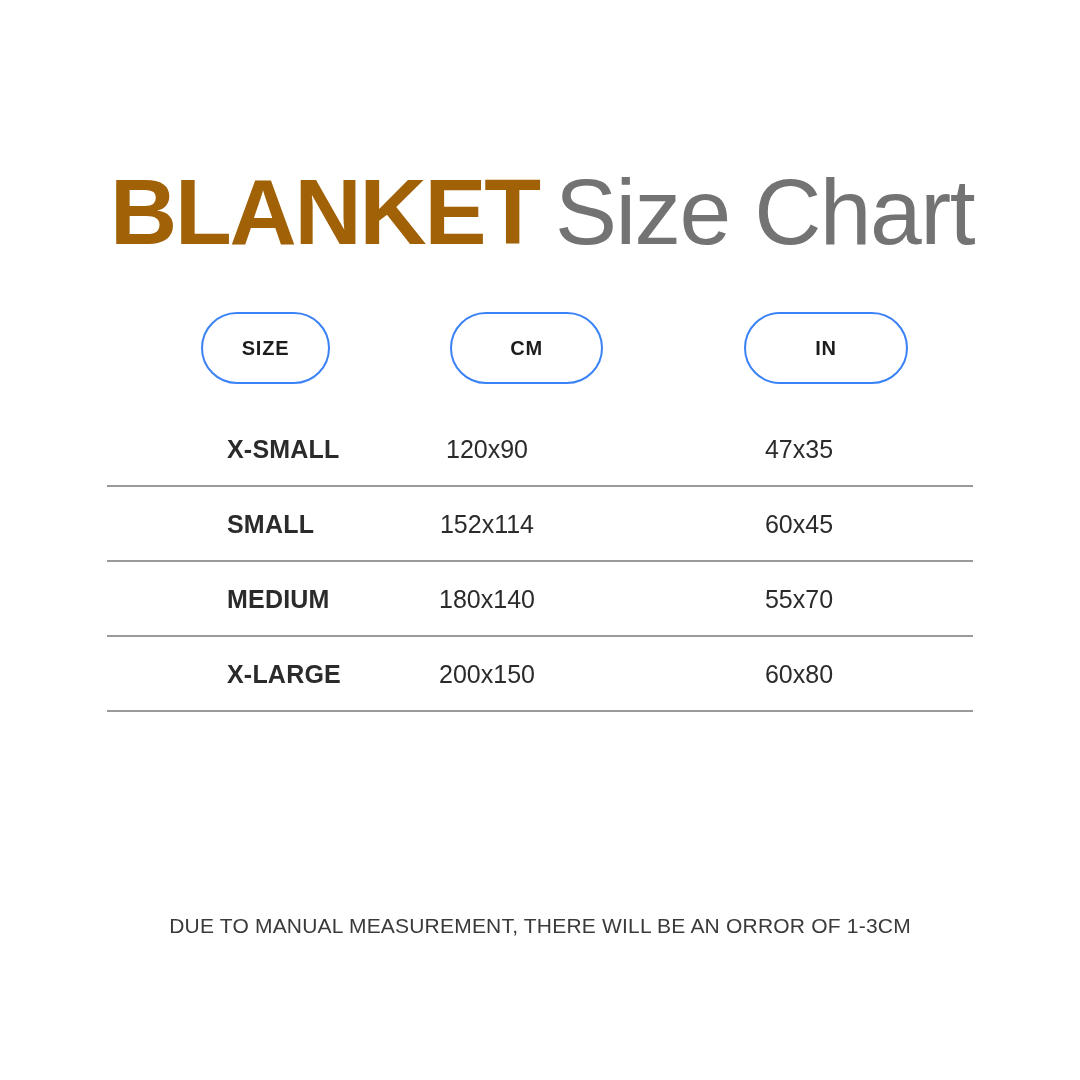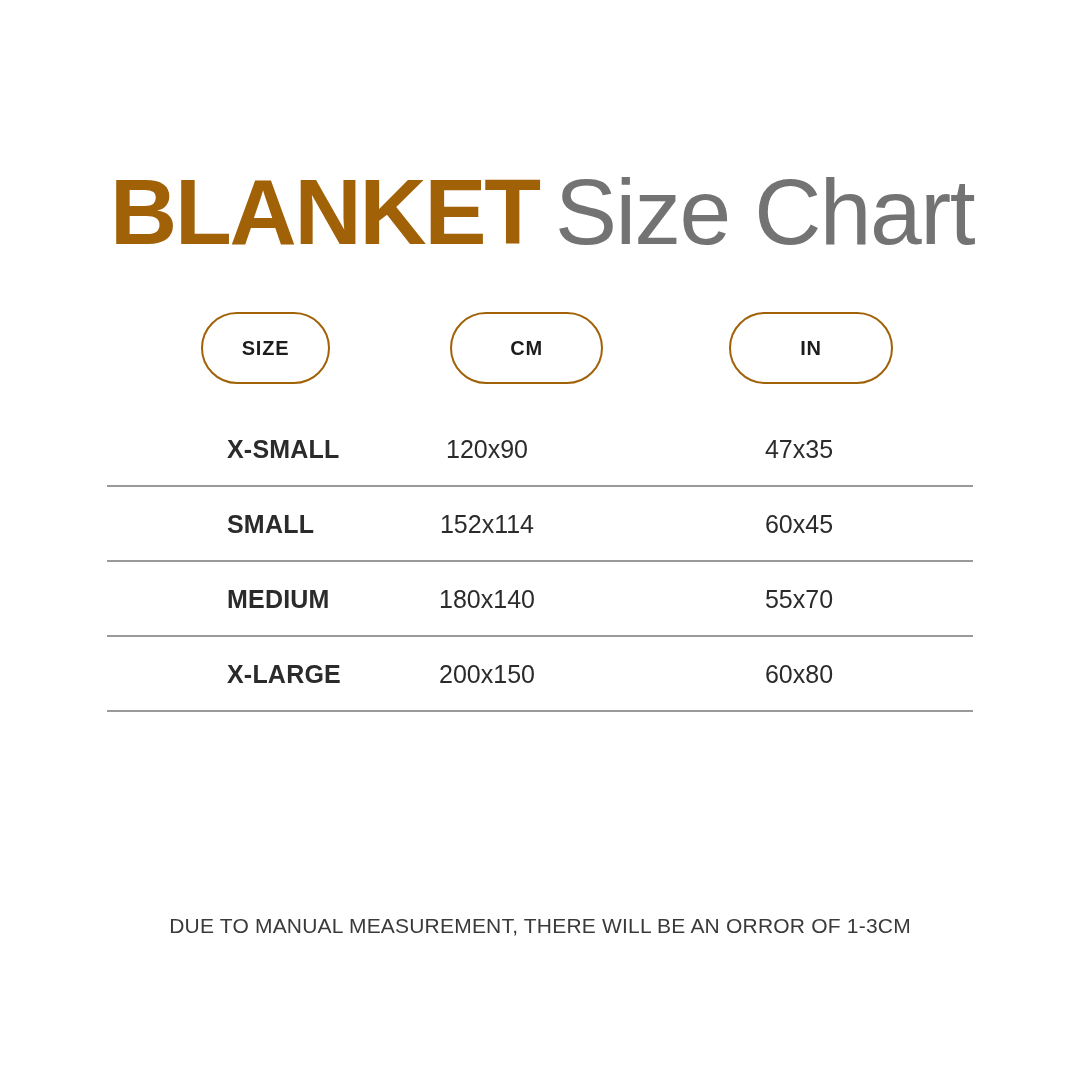--- a/index.html
+++ b/index.html
@@ -51,37 +51,37 @@
     position: absolute;
     left: 0;
     top: 312px;
     width: 1080px;
     height: 74px;
   }
   .pill {
     position: absolute;
     top: 0;
     height: 72px;
-    border: 2px solid #a16207;
+    border: 2px solid #3b82f6;
     border-radius: 40px;
     background: #ffffff;
     display: flex;
     align-items: center;
     justify-content: center;
     box-sizing: border-box;
   }
   .pill-label {
     font-size: 20px;
     font-weight: 700;
     letter-spacing: 0.8px;
     color: #1c1c1c;
   }
   .pill-size { left: 201px;  width: 129px; }
   .pill-cm   { left: 450px;  width: 153px; }
-  .pill-in   { left: 729px;  width: 164px; }
+  .pill-in   { left: 744px;  width: 164px; }
 
   
   .table {
     position: absolute;
     left: 107px;
     top: 412px;
     width: 866px;
   }
   .row {
     position: relative;

